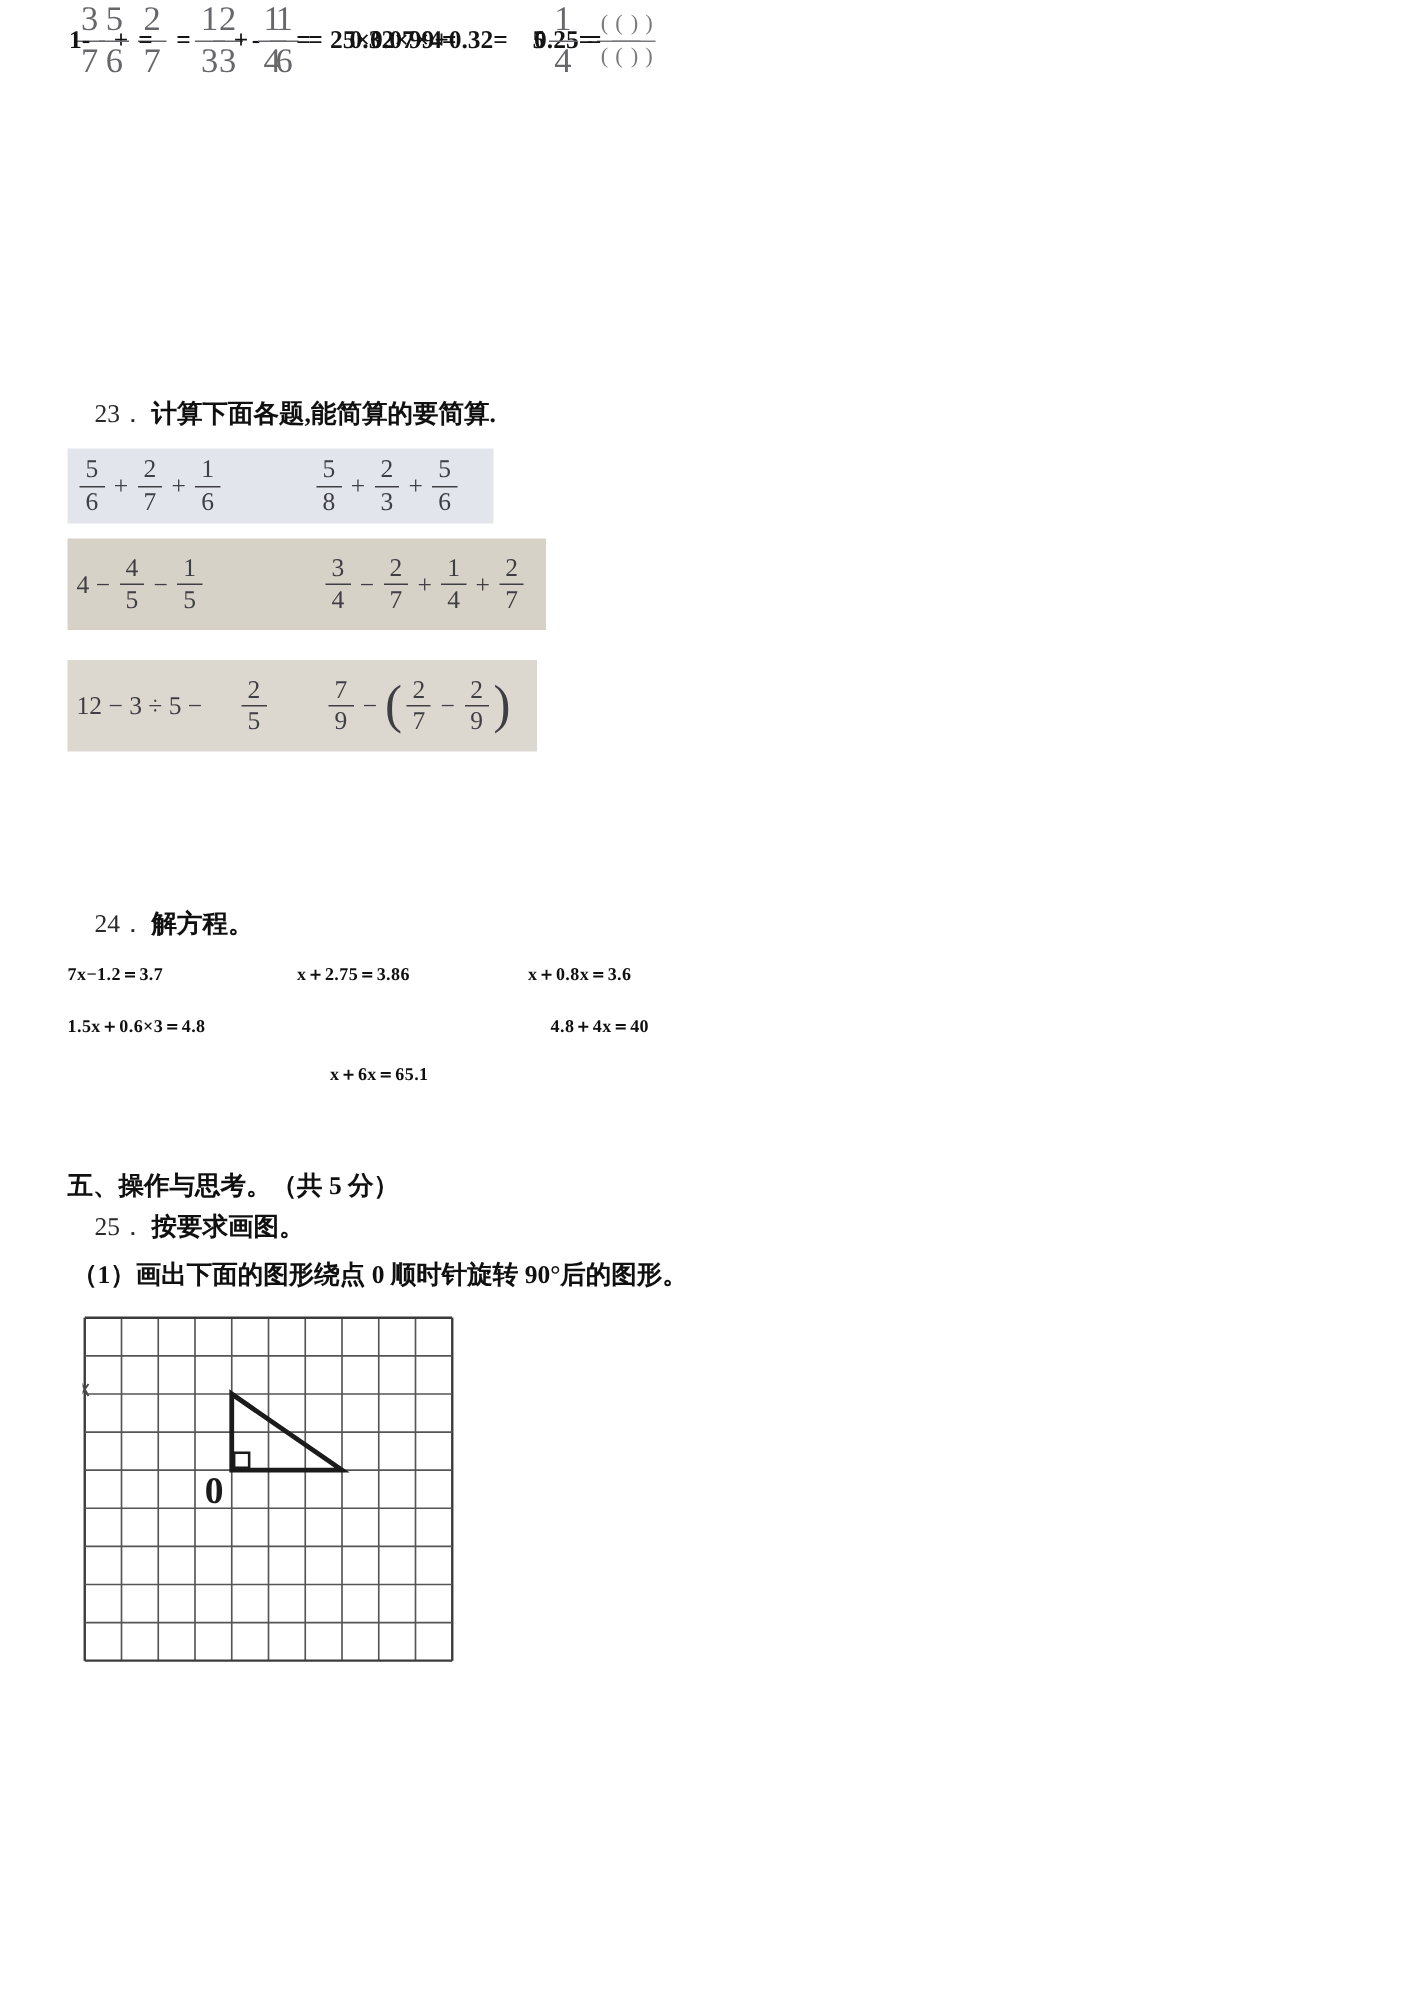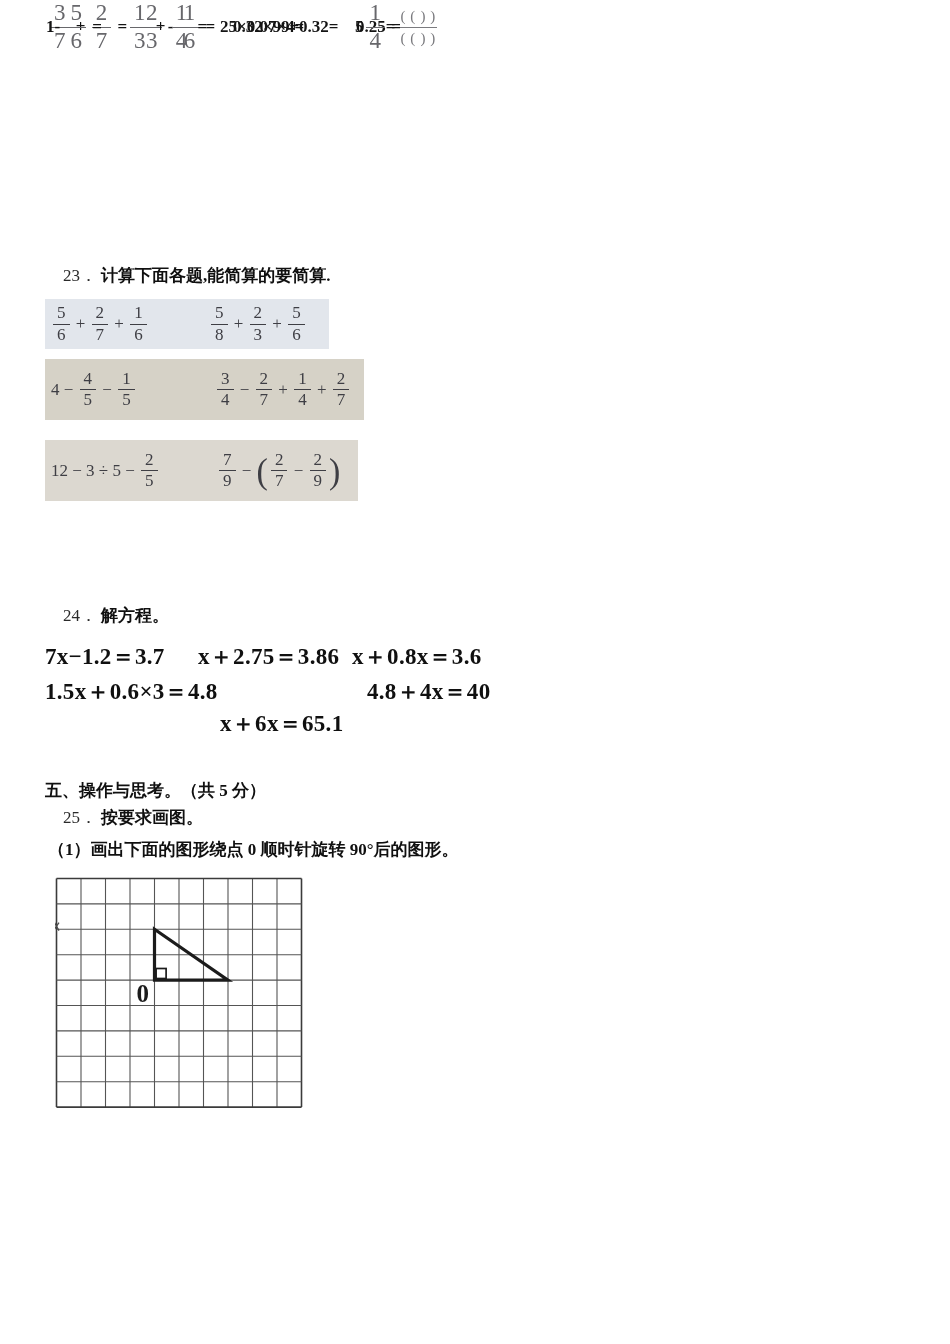--- a/index.html
+++ b/index.html
@@ -39,24 +39,24 @@
   .sub1{top:838px;} .sub2{left:45px;top:1131px;}
 
   
   .strip{position:absolute;display:flex;align-items:center;padding-left:6px;
          color:#3e3e44;font-size:17px;}
   .strip .frac{font-size:17px;}
   .strip .exprS{display:inline-flex;align-items:center;white-space:pre;}
   .s1{left:45px;top:299px;width:278px;height:50px;}
   .s2{left:45px;top:359px;width:313px;height:61px;}
   .s3{left:45px;top:440px;width:307px;height:61px;}
-  .s1 .ex1{width:158px;} .s2 .ex1{width:164px;} .s3 .ex1{width:166px;}
+  .s1 .ex1{width:158px;} .s2 .ex1{width:164px;} .s3 .ex1{width:166px;gap:20px;}
 
   
-  .eq{position:absolute;font-size:23px;font-weight:bold;color:#101010;letter-spacing:0.3px;}
+  .eq{position:absolute;font-size:12px;font-weight:bold;color:#101010;letter-spacing:0.3px;}
   .q1a{left:45px;top:641px;} .q1b{left:198px;top:641px;} .q1c{left:352px;top:641px;}
   .q2a{left:45px;top:676px;} .q2b{left:220px;top:676px;margin-top:32px;} .q2c{left:367px;top:676px;}
 
   
   .gridfig{position:absolute;left:55px;top:877px;}
 </style>
 </head>
 <body>
 
 <div class="page">

